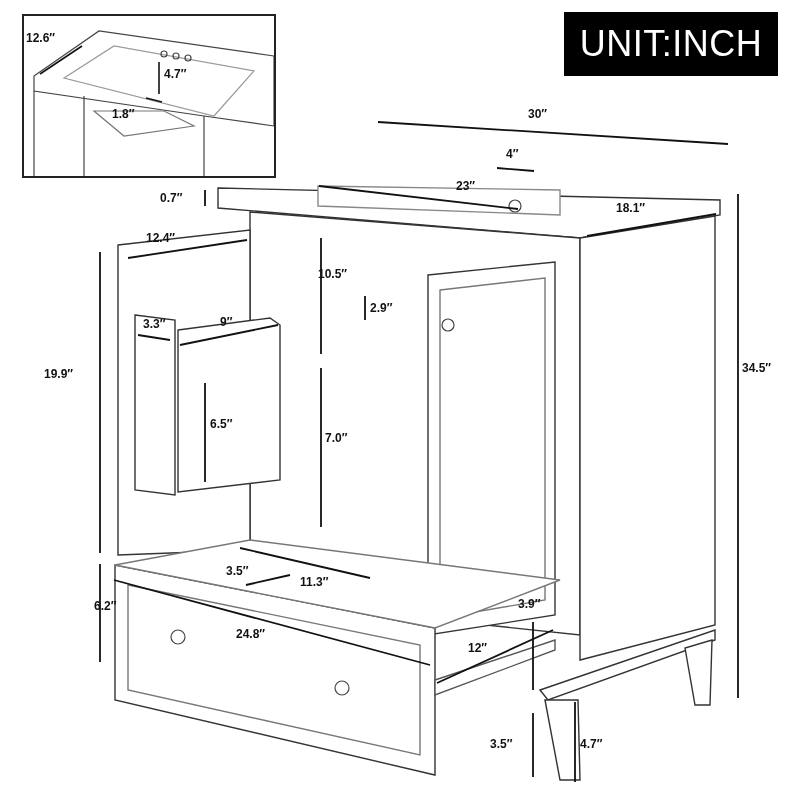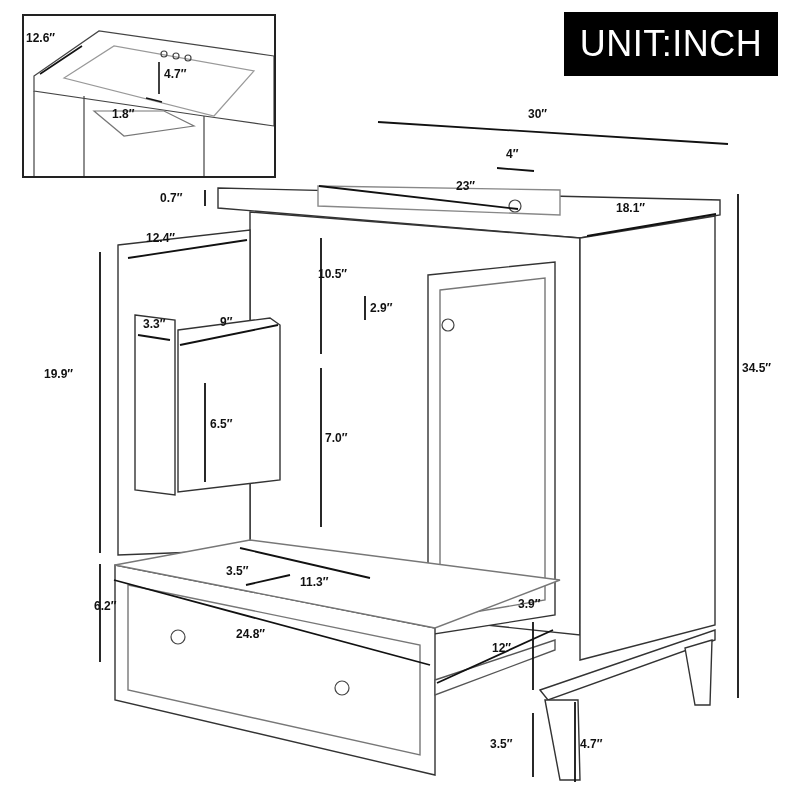--- a/index.html
+++ b/index.html
@@ -109,15 +109,15 @@
 <span class="lbl" style="left:220px;top:316px;">9″</span>
 <span class="lbl" style="left:44px;top:368px;">19.9″</span>
 <span class="lbl" style="left:210px;top:418px;">6.5″</span>
 <span class="lbl" style="left:325px;top:432px;">7.0″</span>
 <span class="lbl" style="left:742px;top:362px;">34.5″</span>
 <span class="lbl" style="left:300px;top:544px;margin-top:32px;">11.3″</span>
 <span class="lbl" style="left:226px;top:565px;">3.5″</span>
 <span class="lbl" style="left:58px;top:600px;margin-left:36px;">6.2″</span>
 <span class="lbl" style="left:236px;top:628px;">24.8″</span>
 <span class="lbl" style="left:518px;top:598px;">3.9″</span>
-<span class="lbl" style="left:468px;top:642px;margin-left:24px;">12″</span>
+<span class="lbl" style="left:468px;top:642px;">12″</span>
 <span class="lbl" style="left:490px;top:738px;">3.5″</span>
 <span class="lbl" style="left:580px;top:738px;">4.7″</span>
 
 </body></html>

